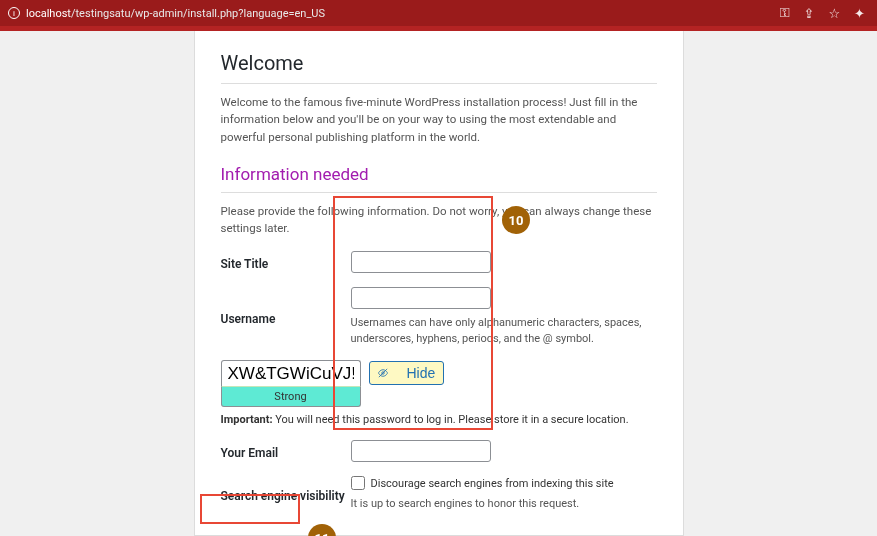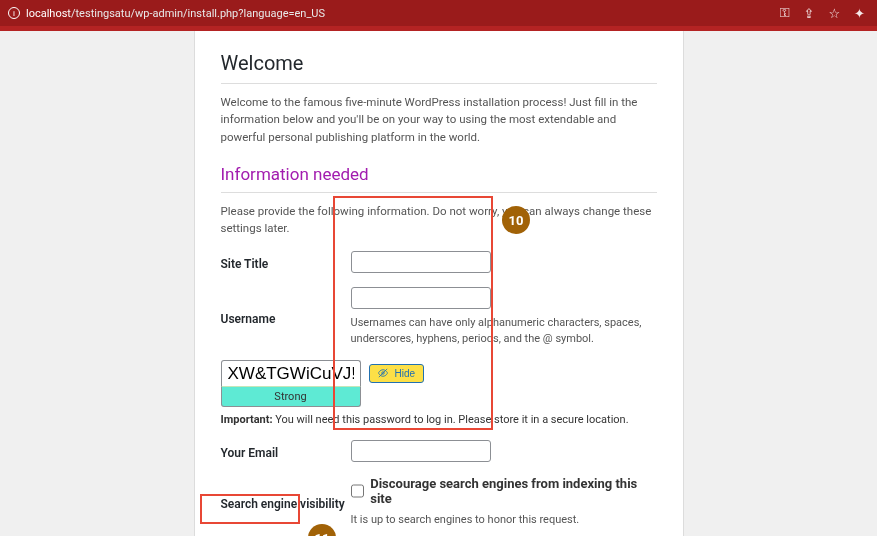--- a/index.html
+++ b/index.html
@@ -132,29 +132,29 @@
       height: 26px;
       border: 1px solid #8c8f94;
       border-radius: 3px 3px 0 0;
       padding: 2px 6px;
       font-size: 17px;
       background: #fff;
       border-bottom: none;
     }
     .hide-btn {
       border: 1px solid #2271b1;
-      background: #fde047;
+      background: #fef9c3;
       color: #2271b1;
-      font-size: 10px;
+      font-size: 14px;
       padding: 3px 8px;
       border-radius: 3px;
       cursor: pointer;
       display: flex;
       align-items: center;
-      gap: 7px;
+      gap: 19px;
     }
     .pw-strength {
       width: 140px;
       background: #5eead4;
       border: 1px solid #8c8f94;
       border-top: 1px solid #c4e6b8;
       text-align: center;
       font-size: 11px;
       padding: 3px 0;
       color: #333;
@@ -169,23 +169,22 @@
     .checkbox-row {
       display: flex;
       align-items: center;
       gap: 6px;
     }
     .checkbox-row input[type="checkbox"] {
       width: 14px;
       height: 14px;
     }
     .checkbox-label {
-      font-size: 13px;
+      font-size: 11px;
       color: #333;
-      font-weight: bold;
     }
     .annotation-box-10 {
       position: absolute;
       border: 2px solid #e84735;
       left: 333px;
       top: 196px;
       width: 160px;
       height: 234px;
       pointer-events: none;
     }

